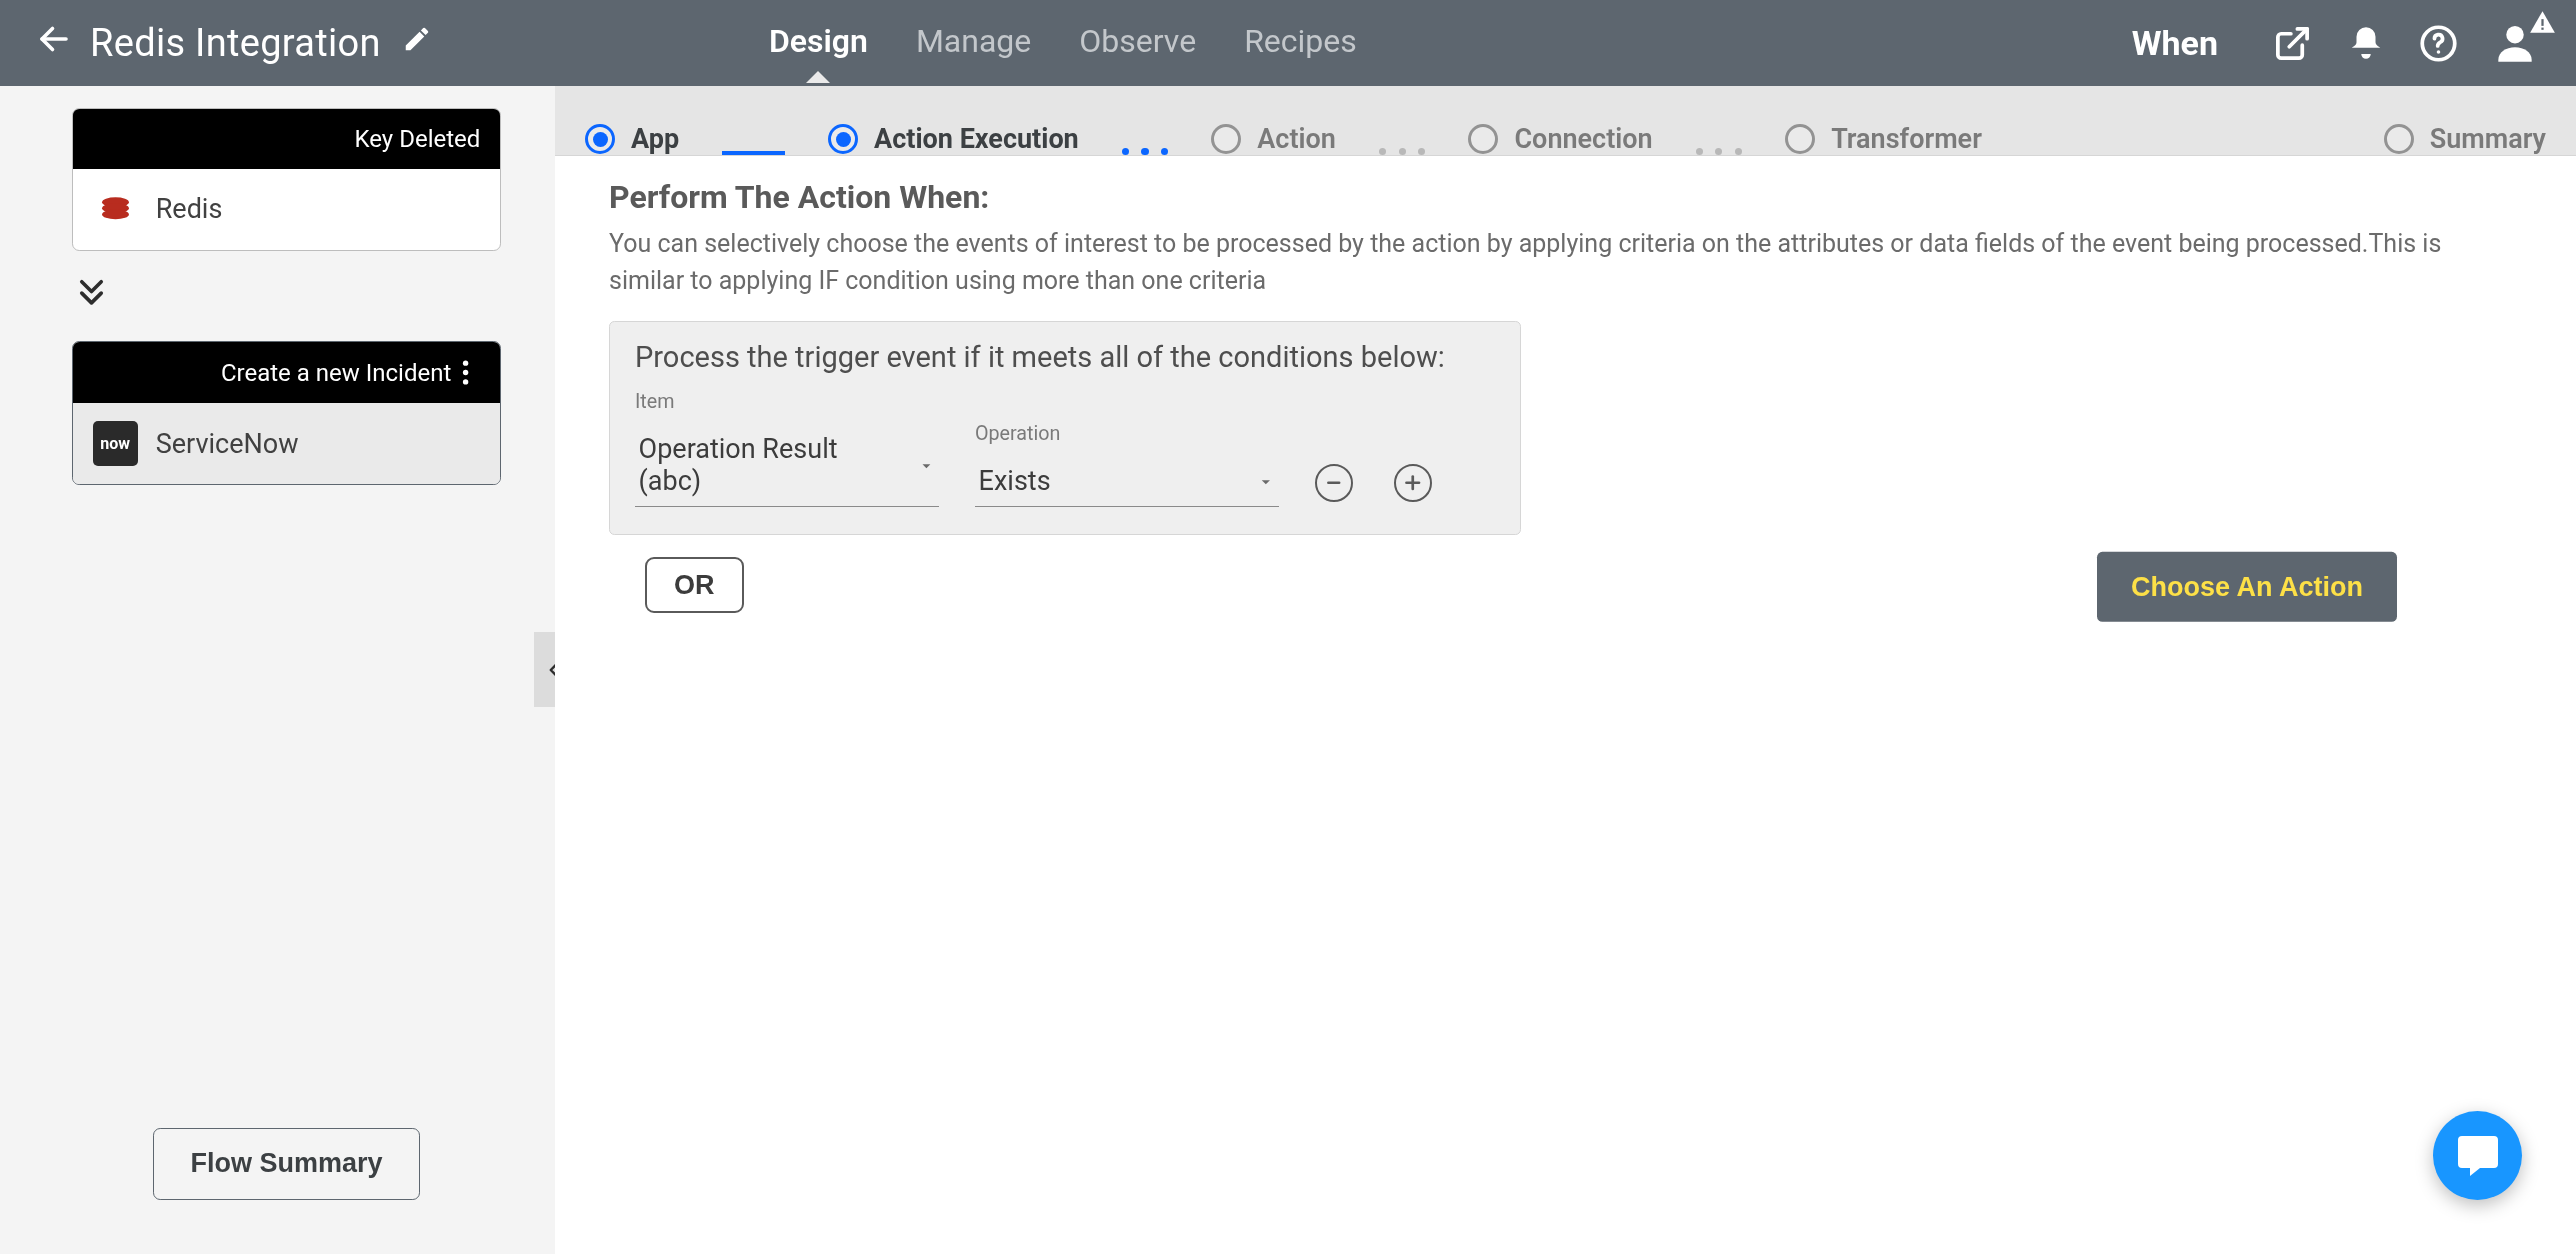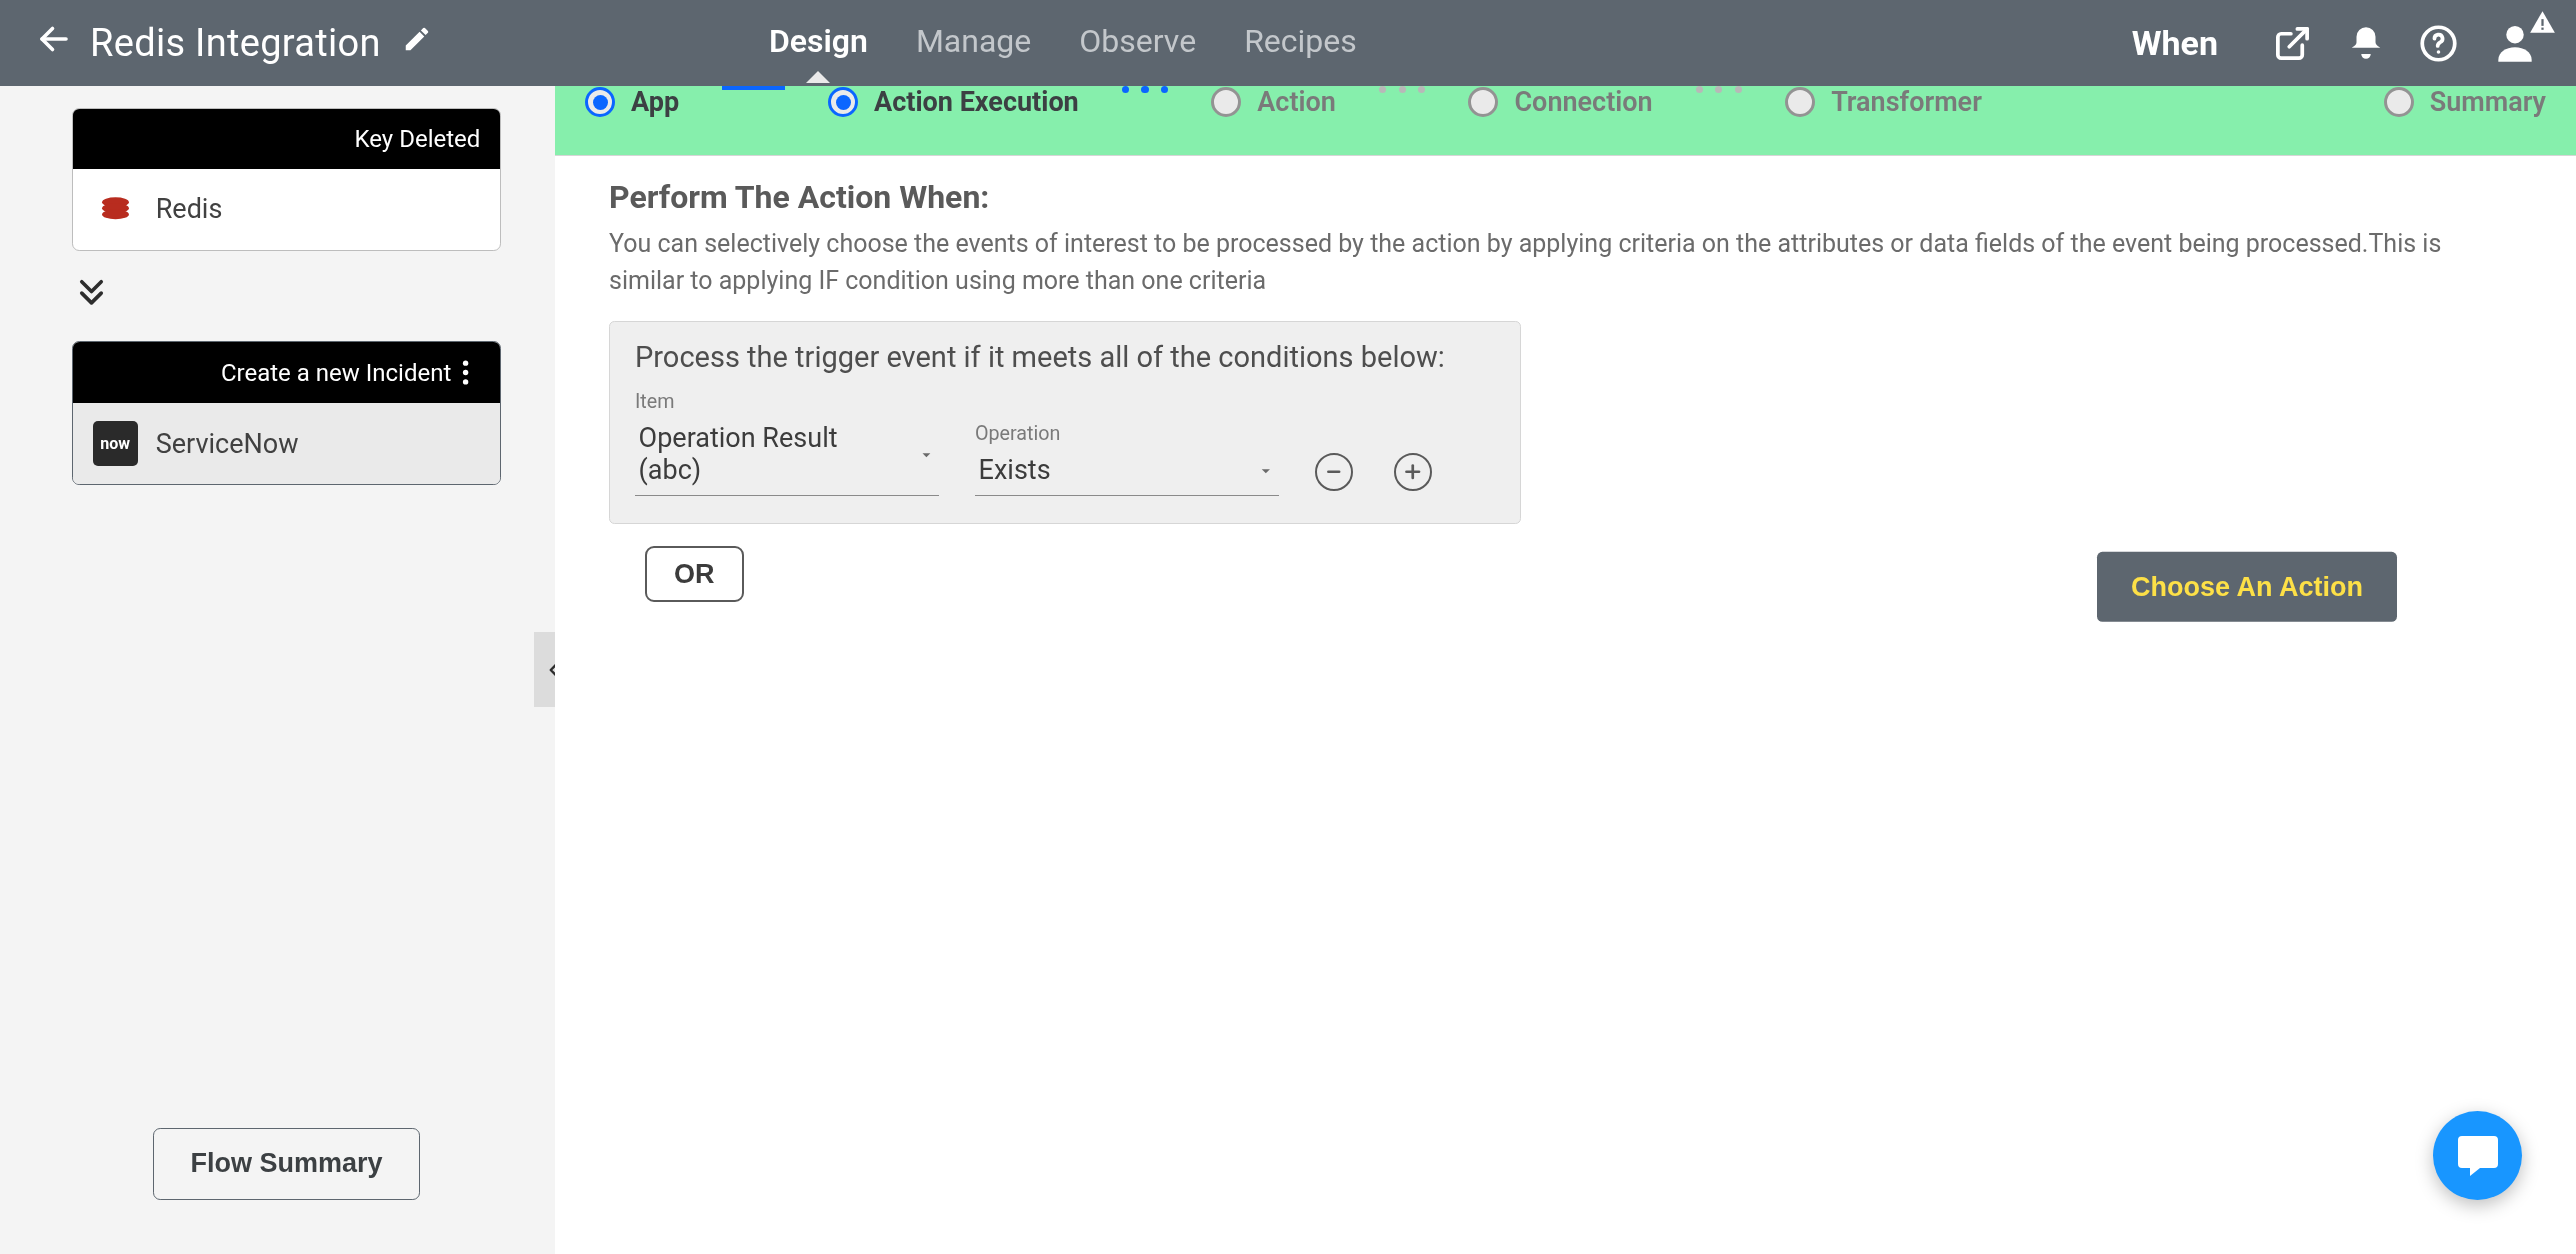--- a/index.html
+++ b/index.html
@@ -47,40 +47,40 @@
   .flow-summary-btn { border:1.8px solid #5d666f; border-radius:7.2px; background:transparent; color:#3c4043; font-weight:700; font-size:27px; padding:19.7px 36px; cursor:pointer;}
 
   .collapse-handle{
      position:absolute; right:-21.5px; top:calc(50% - 38px);
      width:43px; height:75px; background:#dcdcdc; display:flex; align-items:center; justify-content:center;
      border-radius:0 3.6px 3.6px 0; cursor:pointer;
   }
 
   
   .content { flex:1; background:#ffffff; display:flex; flex-direction:column; }
-  .stepper { height:70px; background:#86efac; border-bottom:1.8px solid #d6d6d6; display:flex; align-items:flex-start; padding:0 30px; gap:27px; }
+  .stepper { height:70px; background:#e5e5e5; border-bottom:1.8px solid #d6d6d6; display:flex; align-items:flex-end; padding:0 30px; gap:27px; }
   .step { display:flex; align-items:center; gap:16px; }
   .step-radio { width:30px; height:30px; border-radius:50%; border:3.6px solid #939393; background:#eaeaea; position:relative;}
   .step-radio.done { border-color:#0b66ff; }
   .step-radio.done::after{ content:""; position:absolute; inset:4.5px; border-radius:50%; background:#0b66ff;}
   .step-label { font-size:27px; font-weight:600; color:#7a7a7a; }
   .step-label.done { color:#3c4043; font-weight:700;}
   .step-sep { flex:0 0 auto; display:flex; gap:12.5px; align-items:center; margin:0 16px;}
   .dot { width:7.2px; height:7.2px; border-radius:50%; background:#b8b8b8;}
   .dot.blue{ background:#0b66ff;}
   .line-seg{ width:63px; height:3.6px; background:#0b66ff;}
 
   .panel { padding:21.5px 72px 36px 54px; }
   .panel h2 { font-size:32px; font-weight:700; color:#5a5a5a; margin:0 0 9px; }
   .panel p.helper { font-size:25px; color:#6b6b6b; margin:0 0 21.5px; line-height:1.5; }
 
   .cond-card{ width:912px; background:#efefef; border:1.8px solid #d6d6d6; border-radius:5.4px; padding:18px 25px 27px;}
   .cond-card .cond-title{ font-size:29px; color:#4e4e4e; margin:0 0 16px;}
   .cond-row{ display:flex; align-items:flex-end; gap:36px;}
-  .field { display:flex; flex-direction:column; gap:4px;}
+  .field { display:flex; flex-direction:column; gap:15px;}
   .field .lbl{ font-size:19.7px; color:#7a7a7a;}
   .select-line{ display:flex; align-items:center; justify-content:space-between; gap:21.5px;
      border:none; border-bottom:1.8px solid #8a8a8a; padding:5.4px 3.6px 9px; font-size:27px; color:#3c3c3c; cursor:pointer;}
   .select-line.item{ width:304px;}
   .select-line.oper{ width:304px;}
   .row-actions{ display:flex; gap:41px; padding-bottom:5.4px;}
   .circ-btn{ width:38px; height:38px; border-radius:50%; border:2.7px solid #5a5a5a; display:flex; align-items:center; justify-content:center; cursor:pointer; color:#5a5a5a; font-size:27px; line-height:1; }
 
   .or-btn{ margin-top:21.5px; margin-left:36px; border:2.7px solid #5a5a5a; border-radius:9px; background:transparent; font-size:27px; font-weight:700; padding:10.7px 27px; cursor:pointer; color:#3c3c3c;}
 

